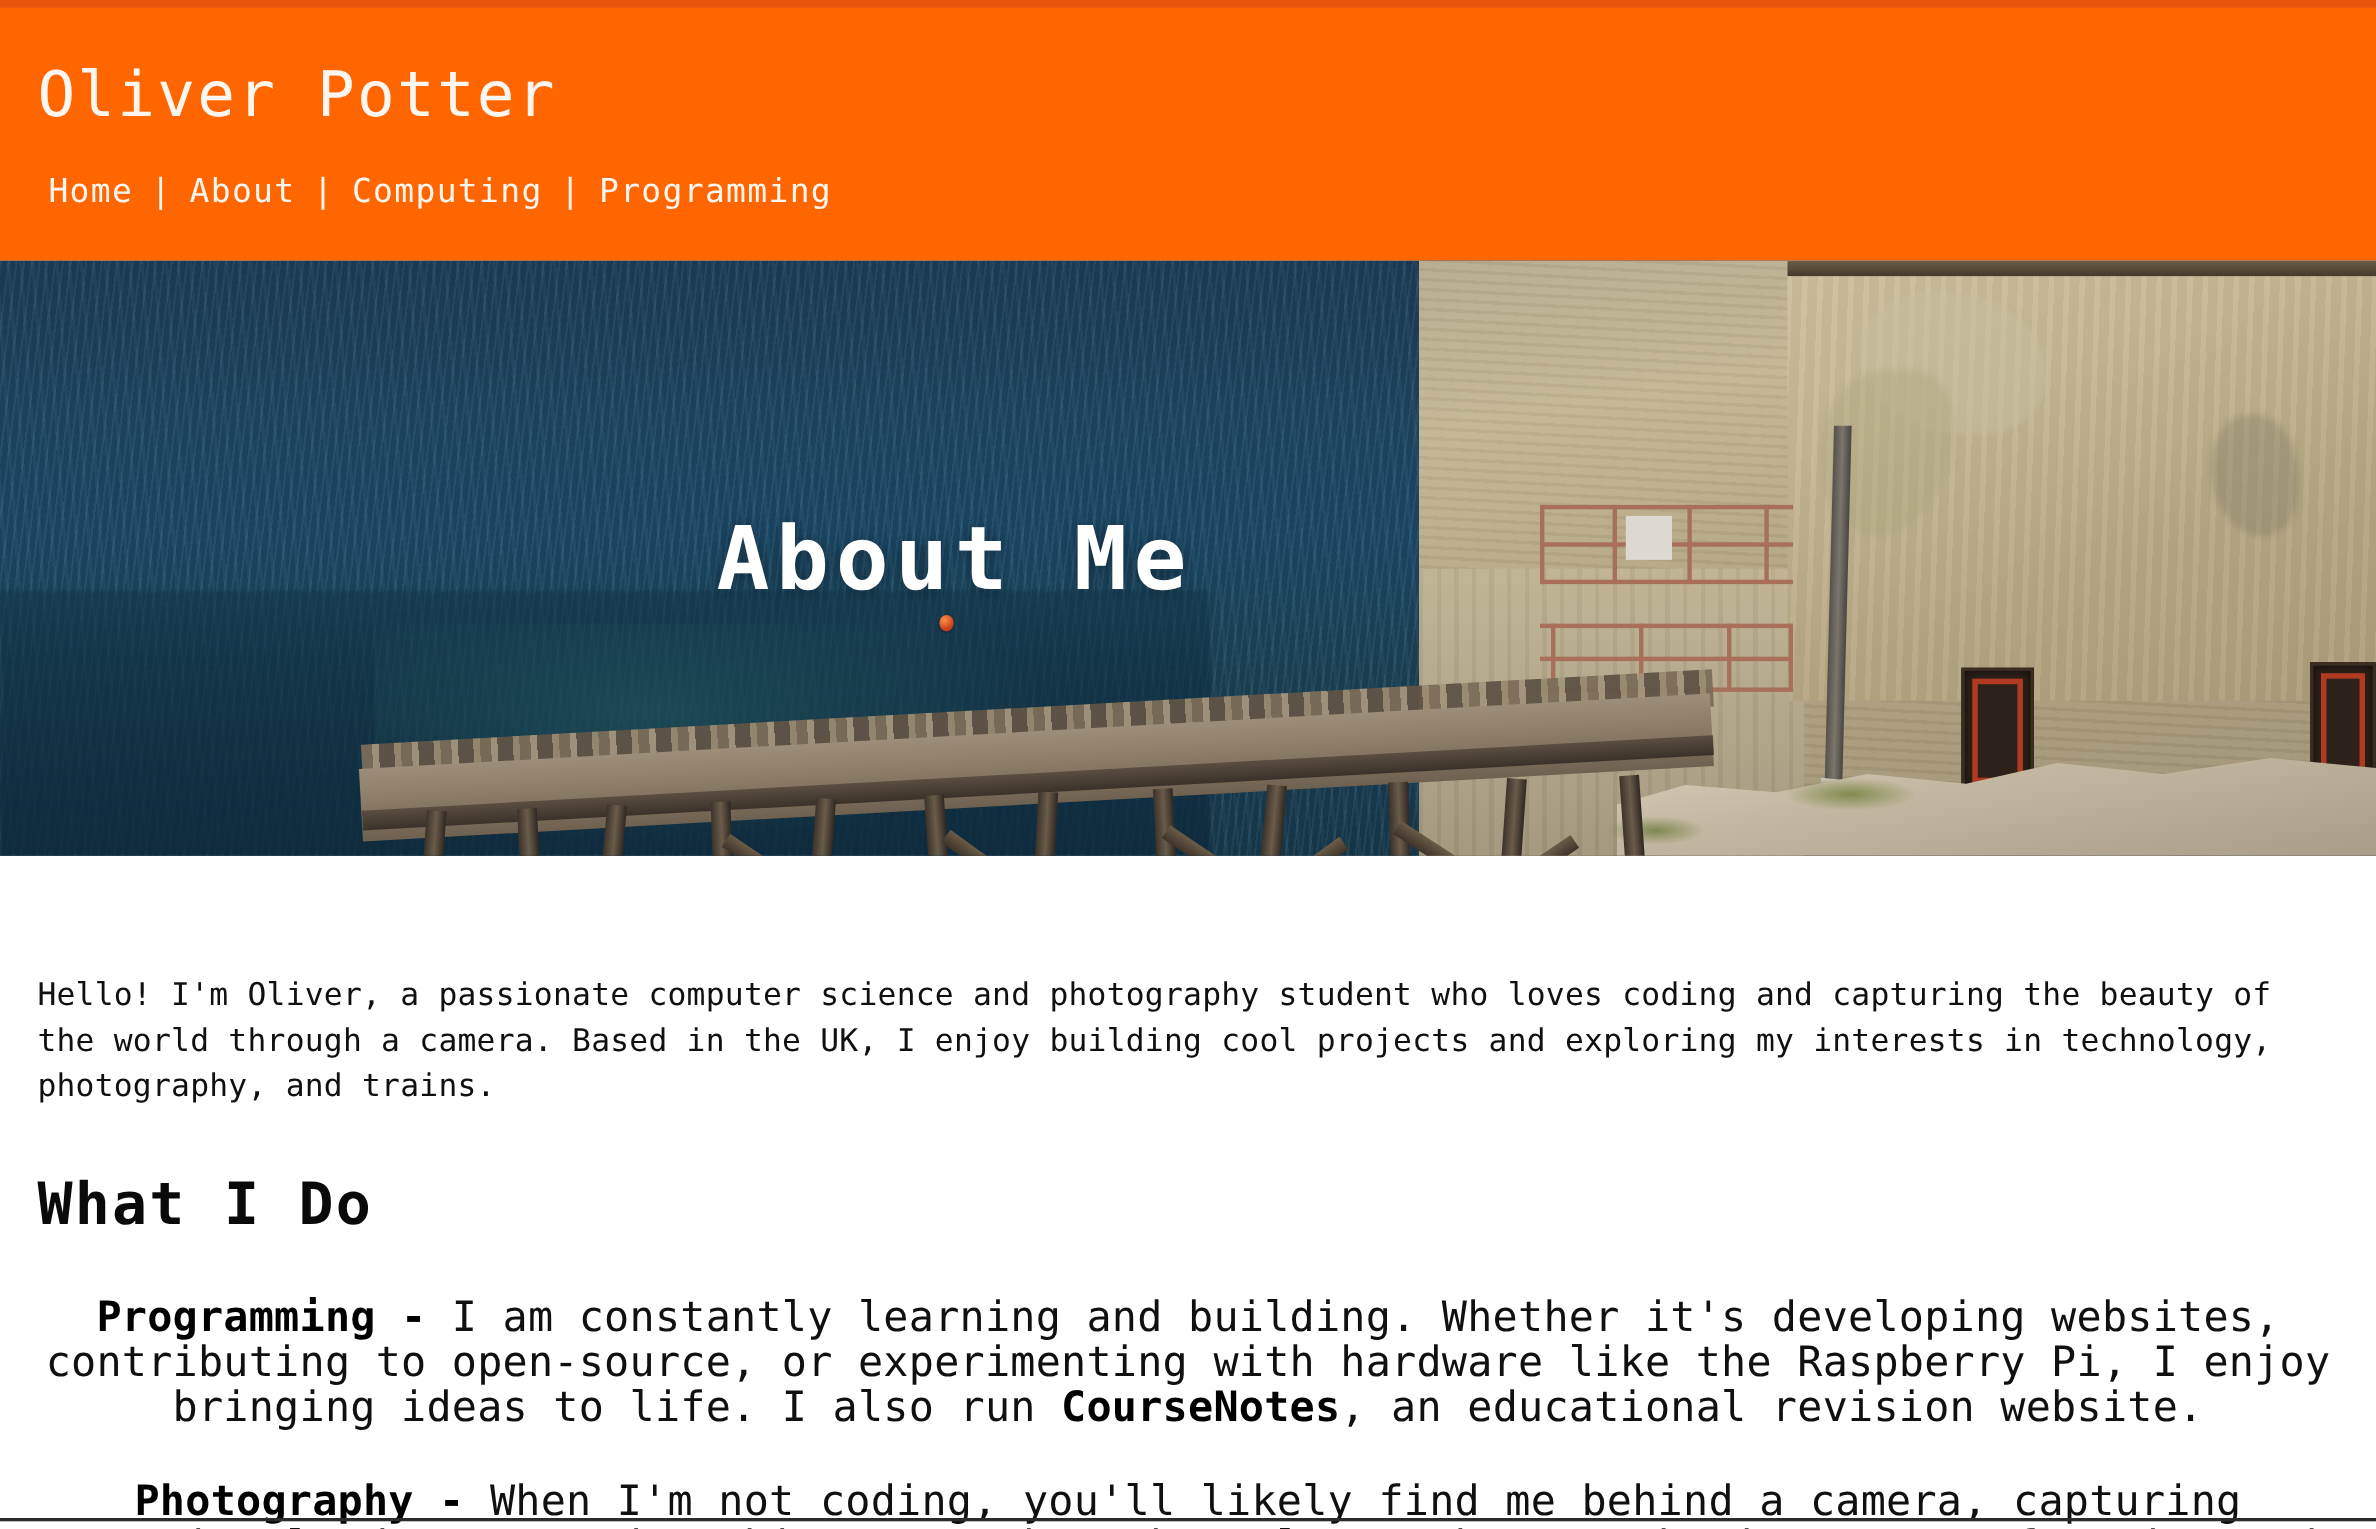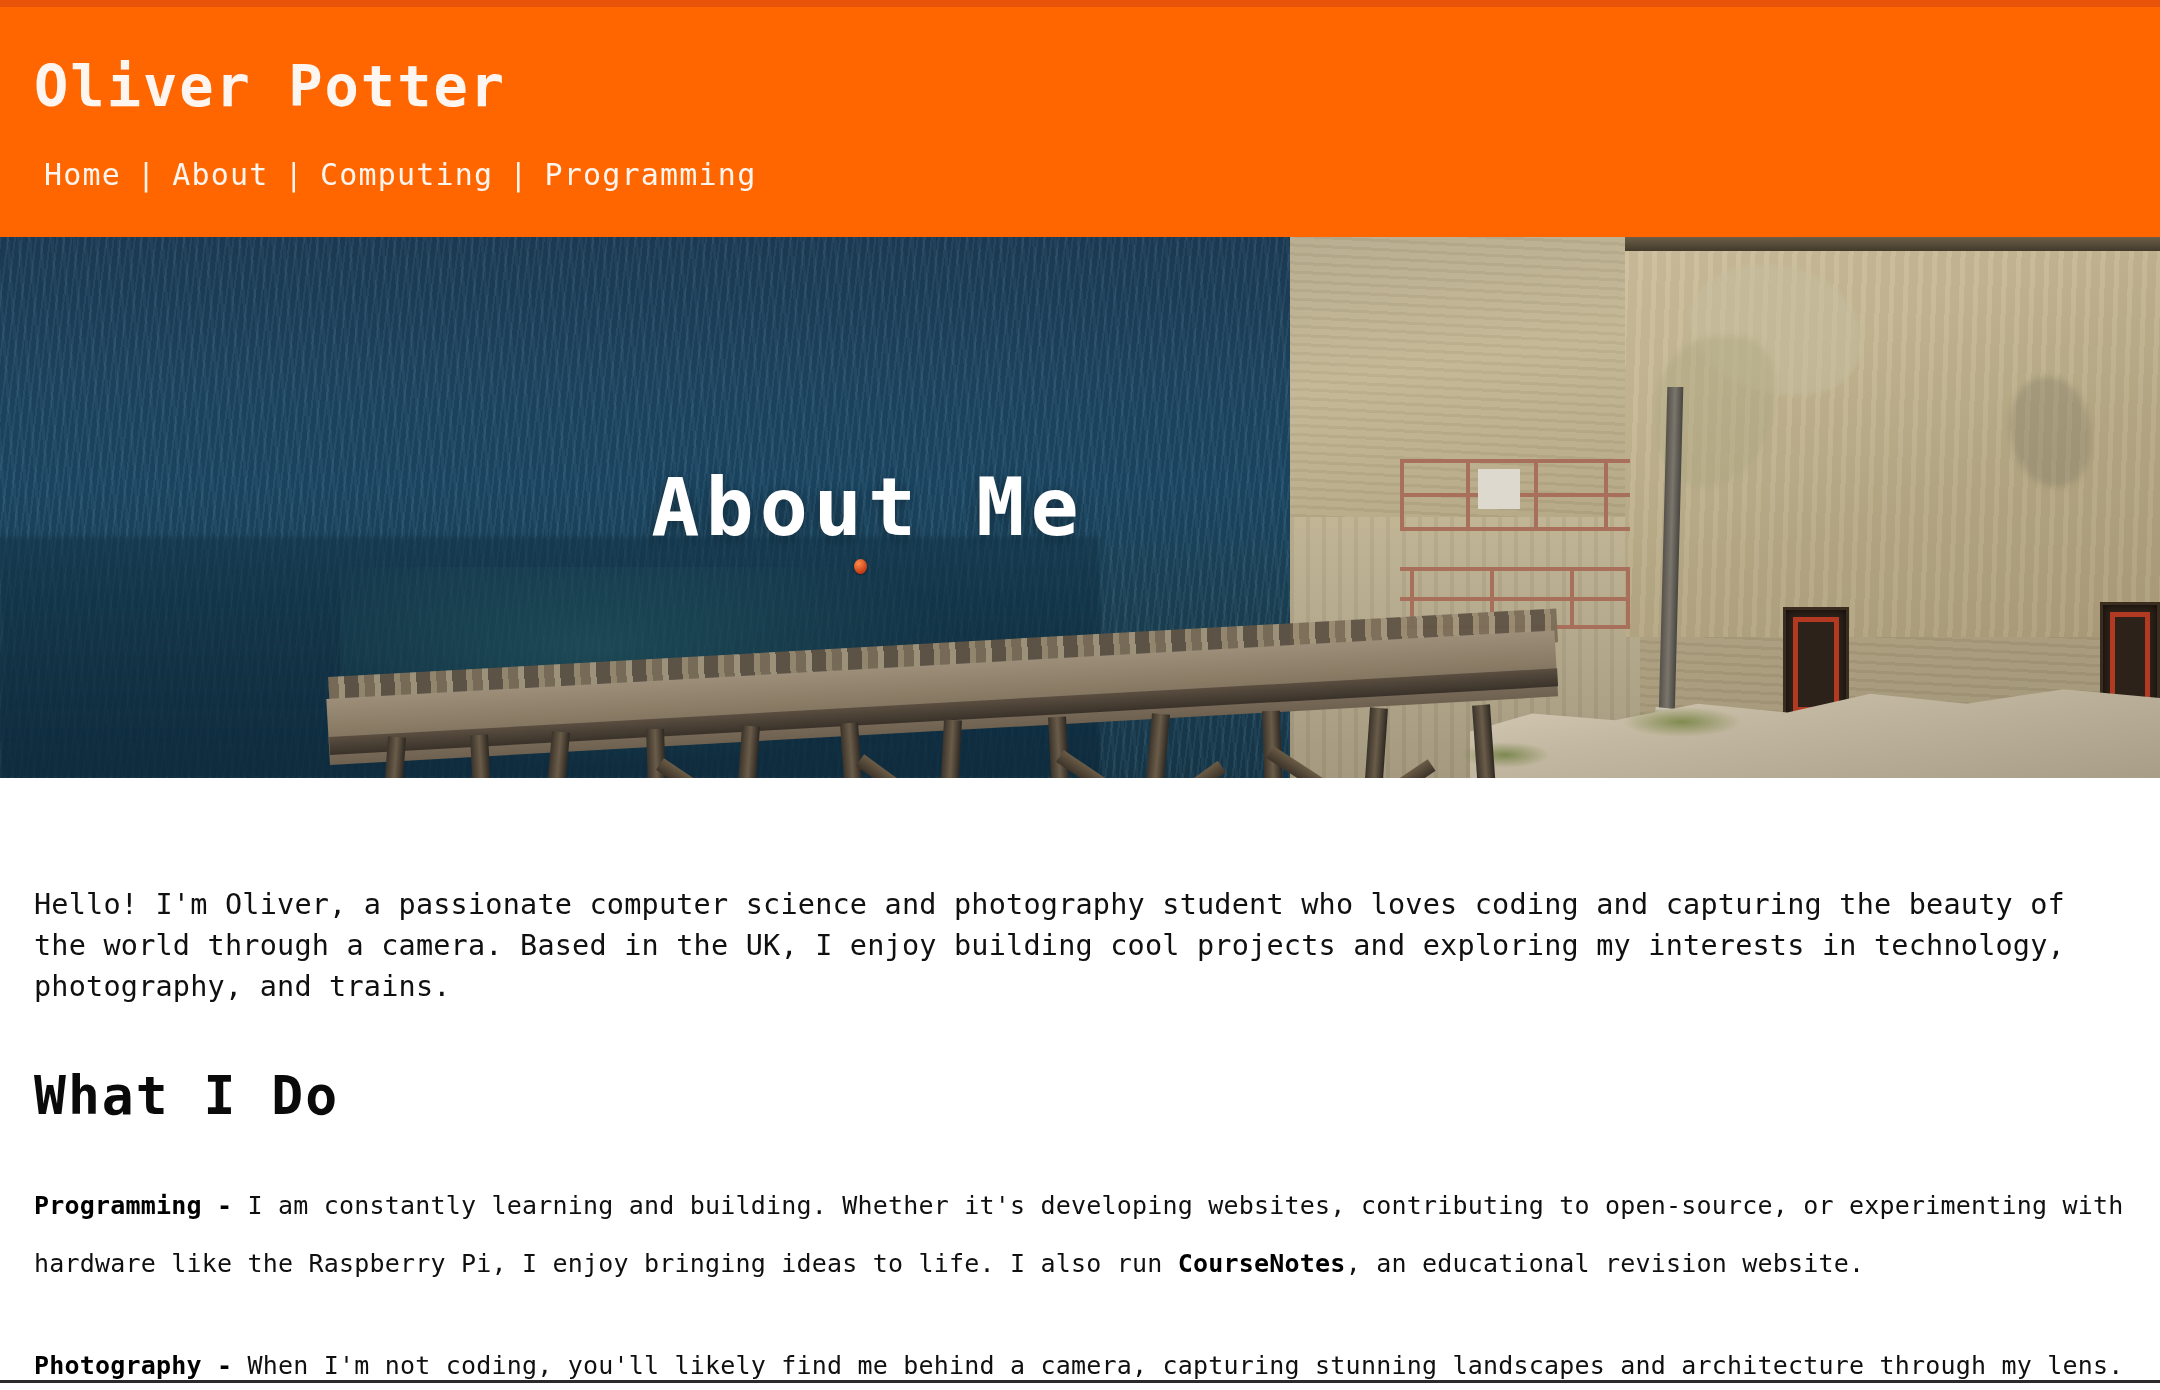--- a/index.html
+++ b/index.html
@@ -29,21 +29,21 @@
     height: 7px;
     background: #e8540a;
   }
   .site-title {
     position: absolute;
     left: 34px;
     top: 58px;
     margin: 0;
     font-family: "DejaVu Sans Mono", "Liberation Mono", monospace;
     font-size: 57px;
-    font-weight: bold;
+    font-weight: normal;
     color: #fdf6f0;
     letter-spacing: 2px;
     line-height: 1;
     white-space: nowrap;
   }
   .main-nav {
     position: absolute;
     left: 44px;
     top: 160px;
     display: flex;
@@ -341,25 +341,26 @@
     font-family: "DejaVu Sans Mono", "Liberation Mono", monospace;
     font-size: 53px;
     font-weight: bold;
     color: #0a0a0a;
     letter-spacing: 2px;
     line-height: 1.1;
   }
   .body-para {
     margin: 52px 0 0 0;
     font-family: "DejaVu Sans Mono", "Liberation Mono", monospace;
-    font-size: 25px;
-    line-height: 58px;
+    font-size: 38px;
+    line-height: 41px;
     color: #101010;
     letter-spacing: 0.2px;
     max-width: 2096px;
+    text-align: center;
   }
   .body-para.second { margin-top: 44px; }
   .lead {
     font-weight: bold;
     color: #000000;
   }
   .inline-strong {
     font-weight: bold;
     color: #000000;
   }

